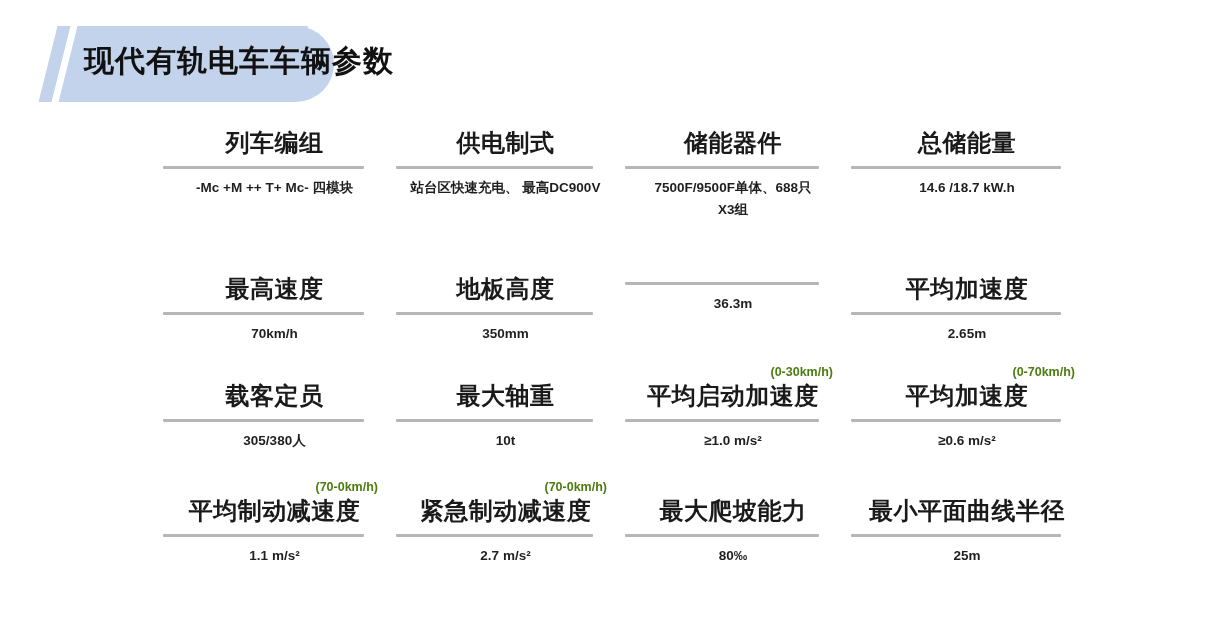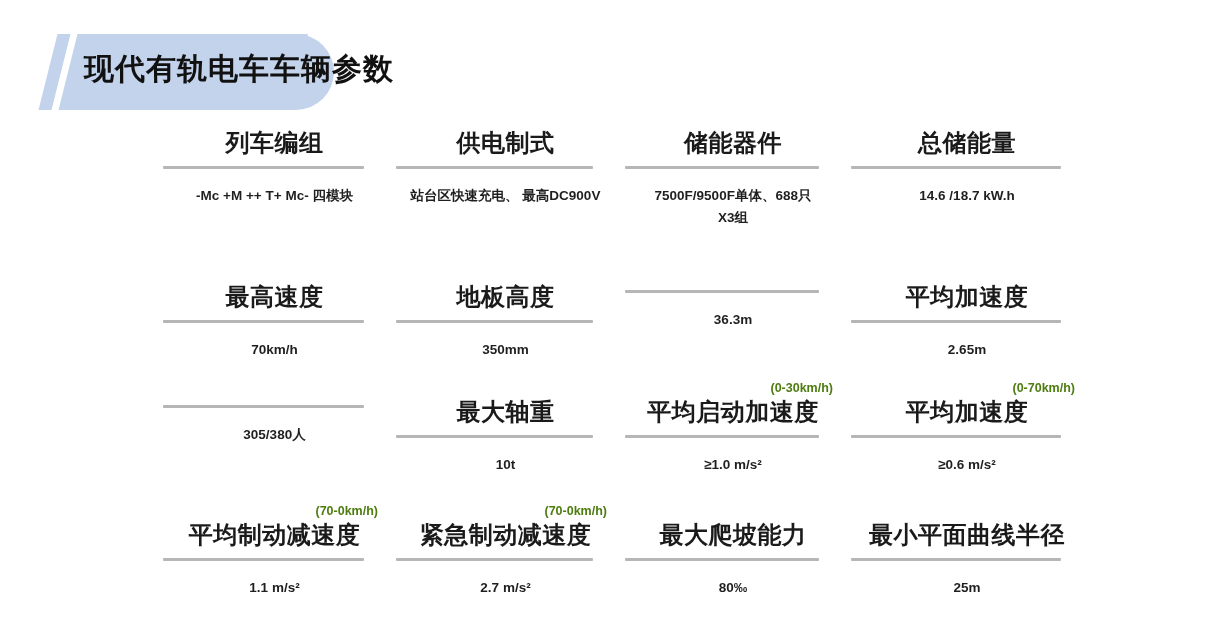--- a/index.html
+++ b/index.html
@@ -12,21 +12,21 @@
     background: #ffffff;
     font-family: "Liberation Sans", "DejaVu Sans", sans-serif;
     overflow: hidden;
     position: relative;
   }
 
   
   .header {
     position: absolute;
     left: 0;
-    top: 16px;
+    top: 8px;
     width: 1207px;
     height: 108px;
   }
   .header-deco {
     position: absolute;
     left: 44px;
     top: 18px;
     width: 270px;
     height: 76px;
   }
@@ -111,21 +111,21 @@
     letter-spacing: 0.5px;
   }
   .cell-rule {
     height: 3px;
     background: #b6b6b6;
     margin-top: 8px;
     margin-right: 22px;
     border-radius: 1px;
   }
   .cell-value {
-    margin-top: 16px;
+    margin-top: 8px;
     font-size: 13.5px;
     font-weight: 600;
     color: #1f1f1f;
     line-height: 22px;
     white-space: pre-line;
   }
 
   .row-1 { margin-top: 0; }
   .row-2 { margin-top: 37px; }
   .row-3 { margin-top: 20px; }
@@ -207,20 +207,21 @@
       <div class="cell-title">平均加速度</div>
       <div class="cell-rule"></div>
       <div class="cell-value">2.65m</div>
     </div>
   </div>
 
   <div class="row row-3">
     <div class="cell c0">
       <div class="annot-spacer"></div>
       <div class="cell-annot"></div>
+      <div class="cell-title">载客定员</div>
       <div class="cell-rule"></div>
       <div class="cell-value">305/380人</div>
     </div>
     <div class="cell c1">
       <div class="annot-spacer"></div>
       <div class="cell-annot"></div>
       <div class="cell-title">最大轴重</div>
       <div class="cell-rule"></div>
       <div class="cell-value">10t</div>
     </div>

